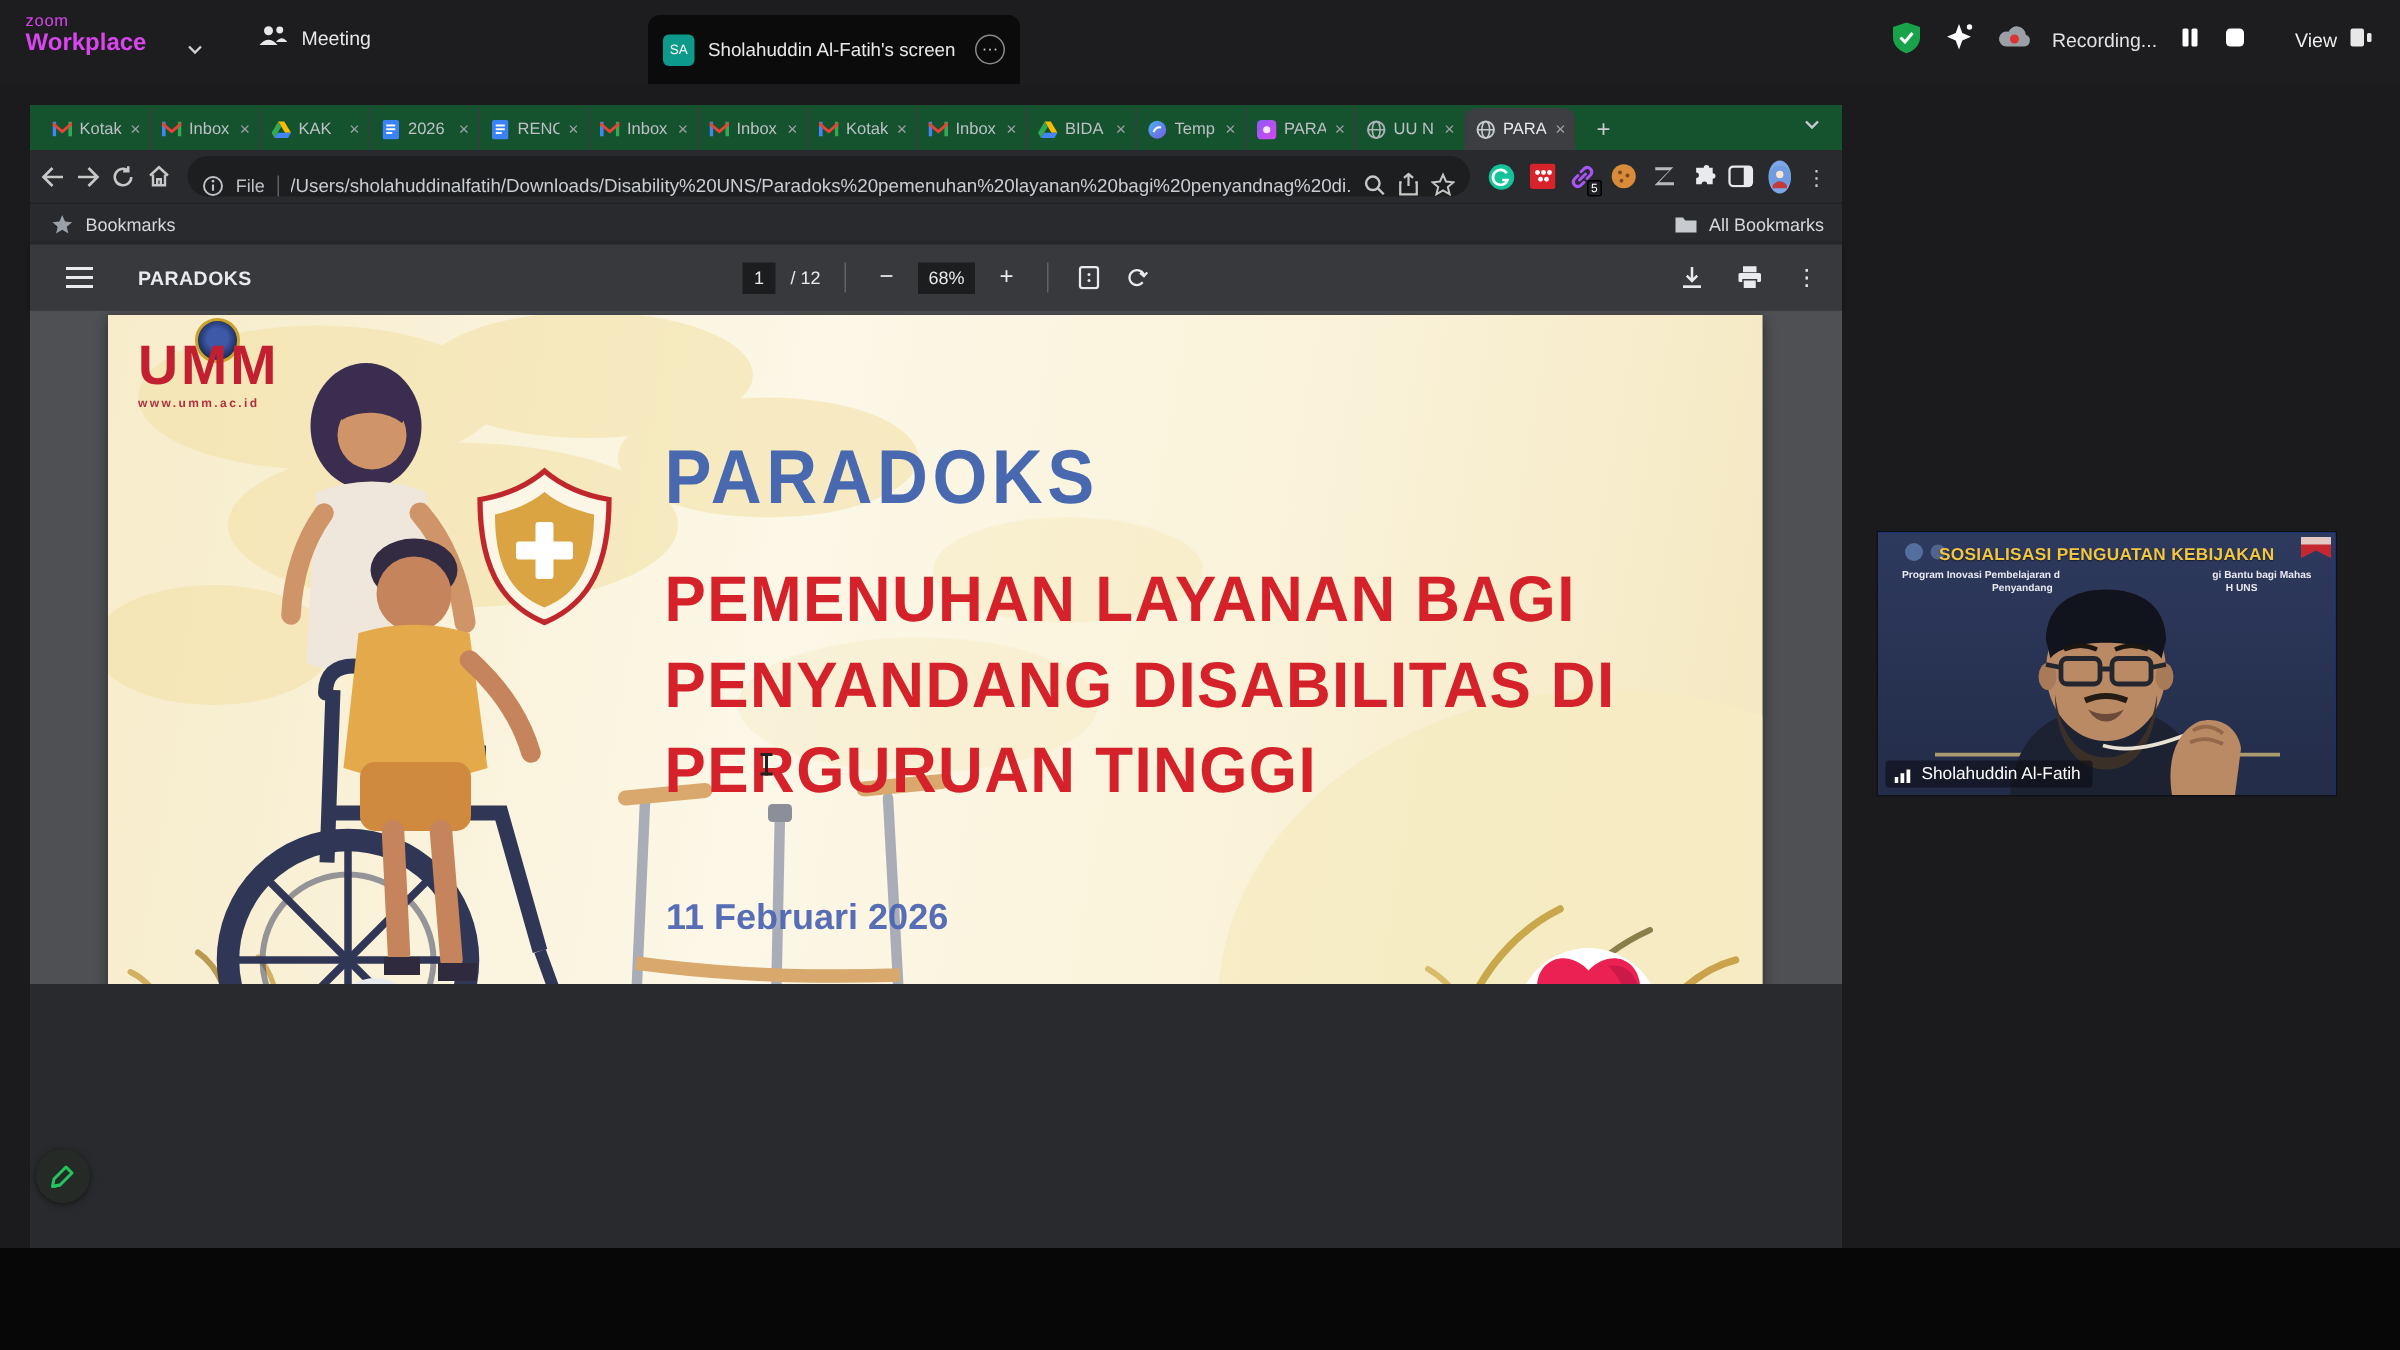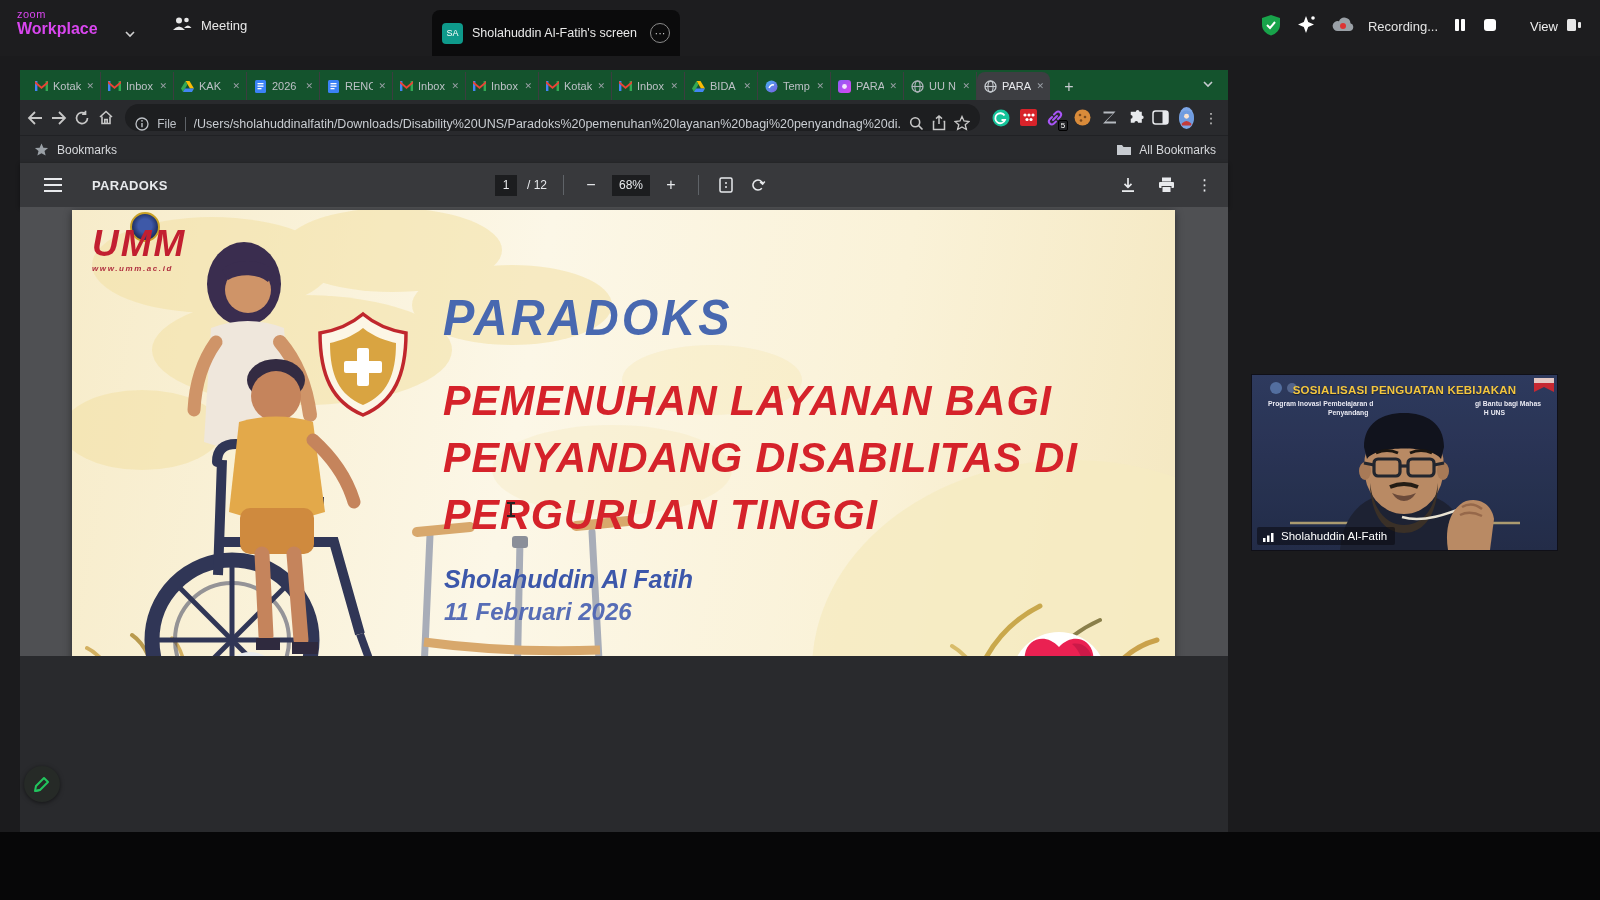--- a/index.html
+++ b/index.html
@@ -53,41 +53,41 @@
   .pdfbar { position:absolute; left:0; top:93px; width:1208px; height:44px; background:#38393c; box-shadow:0 1px 4px rgba(0,0,0,.4); display:flex; align-items:center; color:#e8eaed; }
   .pdfbar .ham { margin-left:24px; cursor:pointer; display:flex; }
   .pdfbar .ptitle { margin-left:30px; font-size:13px; font-weight:bold; letter-spacing:.3px; }
   .pdfcenter { position:absolute; left:475px; top:0; height:44px; display:flex; align-items:center; gap:10px; }
   .pgbox { background:#1c1d1f; min-width:22px; height:21px; padding:0 4px; font-size:12px; display:flex; align-items:center; justify-content:center; }
   .pdfdiv { width:1px; height:20px; background:#5f6368; margin:0 6px; }
   .zbtn { width:22px; height:22px; display:flex; align-items:center; justify-content:center; font-size:16px; cursor:pointer; }
   .pdfright { position:absolute; right:16px; top:0; height:44px; display:flex; align-items:center; gap:22px; }
   .pdfright > * { cursor:pointer; display:flex; }
 
-  .viewport { position:absolute; left:0; top:137px; width:1208px; height:449px; background:#4f5053; overflow:hidden;font-style:italic; }
+  .viewport { position:absolute; left:0; top:137px; width:1208px; height:449px; background:#4f5053; overflow:hidden; }
   .slide { position:absolute; left:52px; top:3px; width:1103px; height:580px; background:linear-gradient(100deg,#f7ecca 0%, #fcf7e7 40%, #faf2d8 70%, #f4e7bf 100%); box-shadow:0 2px 8px rgba(0,0,0,.45); overflow:hidden; }
   .sliver { position:absolute; left:52px; top:590px; width:1103px; height:30px; background:linear-gradient(90deg,#e8b45a 0%, #f0d194 9%, #f6ebd0 16%, #f9d9da 30%, #f6cdd2 70%, #f3d2d6 100%); }
 
   .umm { position:absolute; left:20px; top:14px; }
   .umm .seal { position:absolute; left:38px; top:-12px; width:30px; height:30px; border-radius:50%; background:radial-gradient(circle at 50% 45%, #3e59a8 0 35%, #1d2d5e 70%); border:2px solid #c9a227; }
   .umm .txt { position:relative; font-size:37px; font-weight:bold; color:#c21f30; letter-spacing:2px; line-height:40px; }
   .umm .site { font-size:8px; font-weight:bold; color:#b03040; letter-spacing:1.6px; }
 
   .stitle { position:absolute; left:371px; top:80px; font-size:47px; font-weight:bold; color:#4868b0; letter-spacing:3px; transform:scaleY(1.08); }
   .sheading { position:absolute; left:371px; top:162px; font-size:43px; font-weight:bold; color:#d5222a; letter-spacing:1px; line-height:57px; transform:scaleX(.96); transform-origin:left; white-space:nowrap; }
   .sauthor { position:absolute; left:372px; top:355px; font-size:25px; font-weight:bold; color:#3c57aa; }
   .sdate { position:absolute; left:372px; top:388px; font-size:24px; font-weight:bold; color:#4e66b4; opacity:.95; }
   .ibeam { position:absolute; left:438px; top:292px; width:2px; height:15px; background:#222; }
   .ibeam:before, .ibeam:after { content:""; position:absolute; left:-3px; width:8px; height:2px; background:#222; }
   .ibeam:after { bottom:0; }
 
   .scrollthumb { position:absolute; left:1266px; top:430px; width:6px; height:45px; background:#909090; border-radius:3px; }
 
   
-  .vtile { position:absolute; left:1252px; top:375px; width:305px; height:175px; background:#1d4ed8; overflow:hidden; box-shadow:0 0 0 1px #101018; }
+  .vtile { position:absolute; left:1252px; top:355px; width:305px; height:175px; background:#1d4ed8; overflow:hidden; box-shadow:0 0 0 1px #101018; }
   .vbanner-t { position:absolute; left:0; top:9px; width:100%; text-align:center; color:#f3c63f; font-size:11.5px; font-weight:bold; letter-spacing:.2px; text-shadow:0 1px 1px rgba(0,0,0,.5); }
   .vbanner-s1,.vbanner-s2 { position:absolute; width:100%; display:flex; justify-content:space-between; color:#e9e9f2; font-size:6.8px; font-weight:bold; }
   .vbanner-s1 { top:25px; padding:0 16px; }
   .vbanner-s2 { top:34px; padding:0 52px 0 76px; }
   .vname { position:absolute; left:5px; bottom:5px; background:rgba(10,10,14,.55); color:#fff; font-size:11.5px; padding:3px 8px 3px 6px; display:flex; align-items:center; gap:5px; border-radius:2px; }
 
   .pencilbtn { position:absolute; left:24px; top:766px; width:36px; height:36px; border-radius:50%; background:#262a27; display:flex; align-items:center; justify-content:center; cursor:pointer; box-shadow:0 1px 4px rgba(0,0,0,.5); }
 
   
   .bottombar { position:absolute; left:0; top:832px; width:1600px; height:68px; background:#070708; }
@@ -623,21 +623,20 @@
           <span class="seal"></span>
           <div class="txt">UMM</div>
           <div class="site">www.umm.ac.id</div>
         </div>
         <div class="stitle">PARADOKS</div>
         <div class="sheading">
           <div>PEMENUHAN LAYANAN BAGI</div>
           <div>PENYANDANG DISABILITAS DI</div>
           <div>PERGURUAN TINGGI</div>
         </div>
-        <div class="sauthor">Sholahuddin Al Fatih</div>
         <div class="sdate">11 Februari 2026</div>
         <div class="ibeam"></div>
       </div>
       <div class="sliver"></div>
     </div>
   </div>
 
   <div class="scrollthumb"></div>
 
   <div class="vtile">

